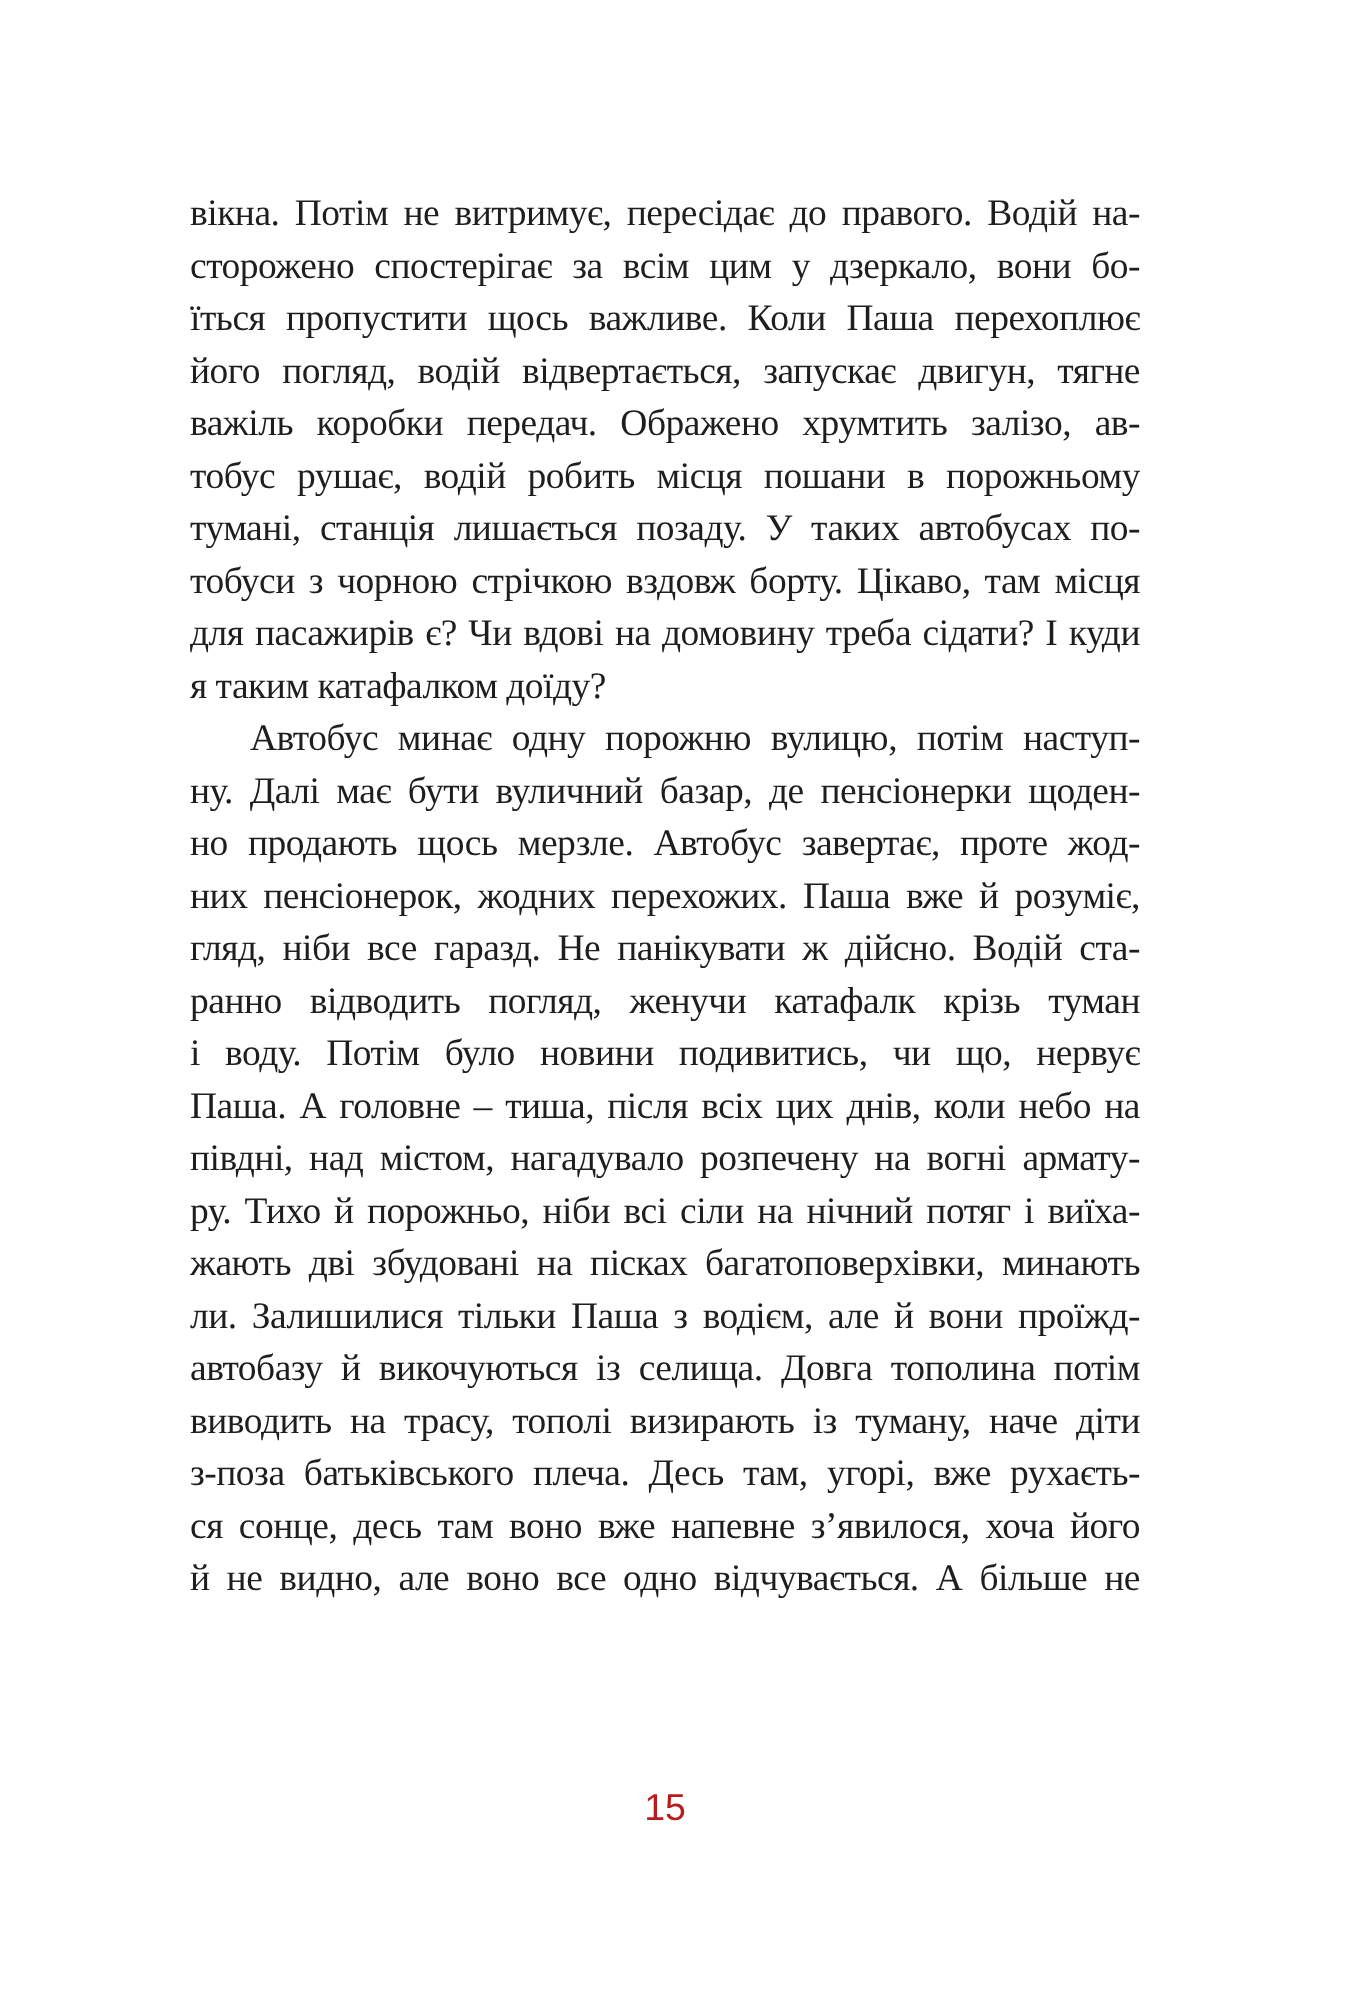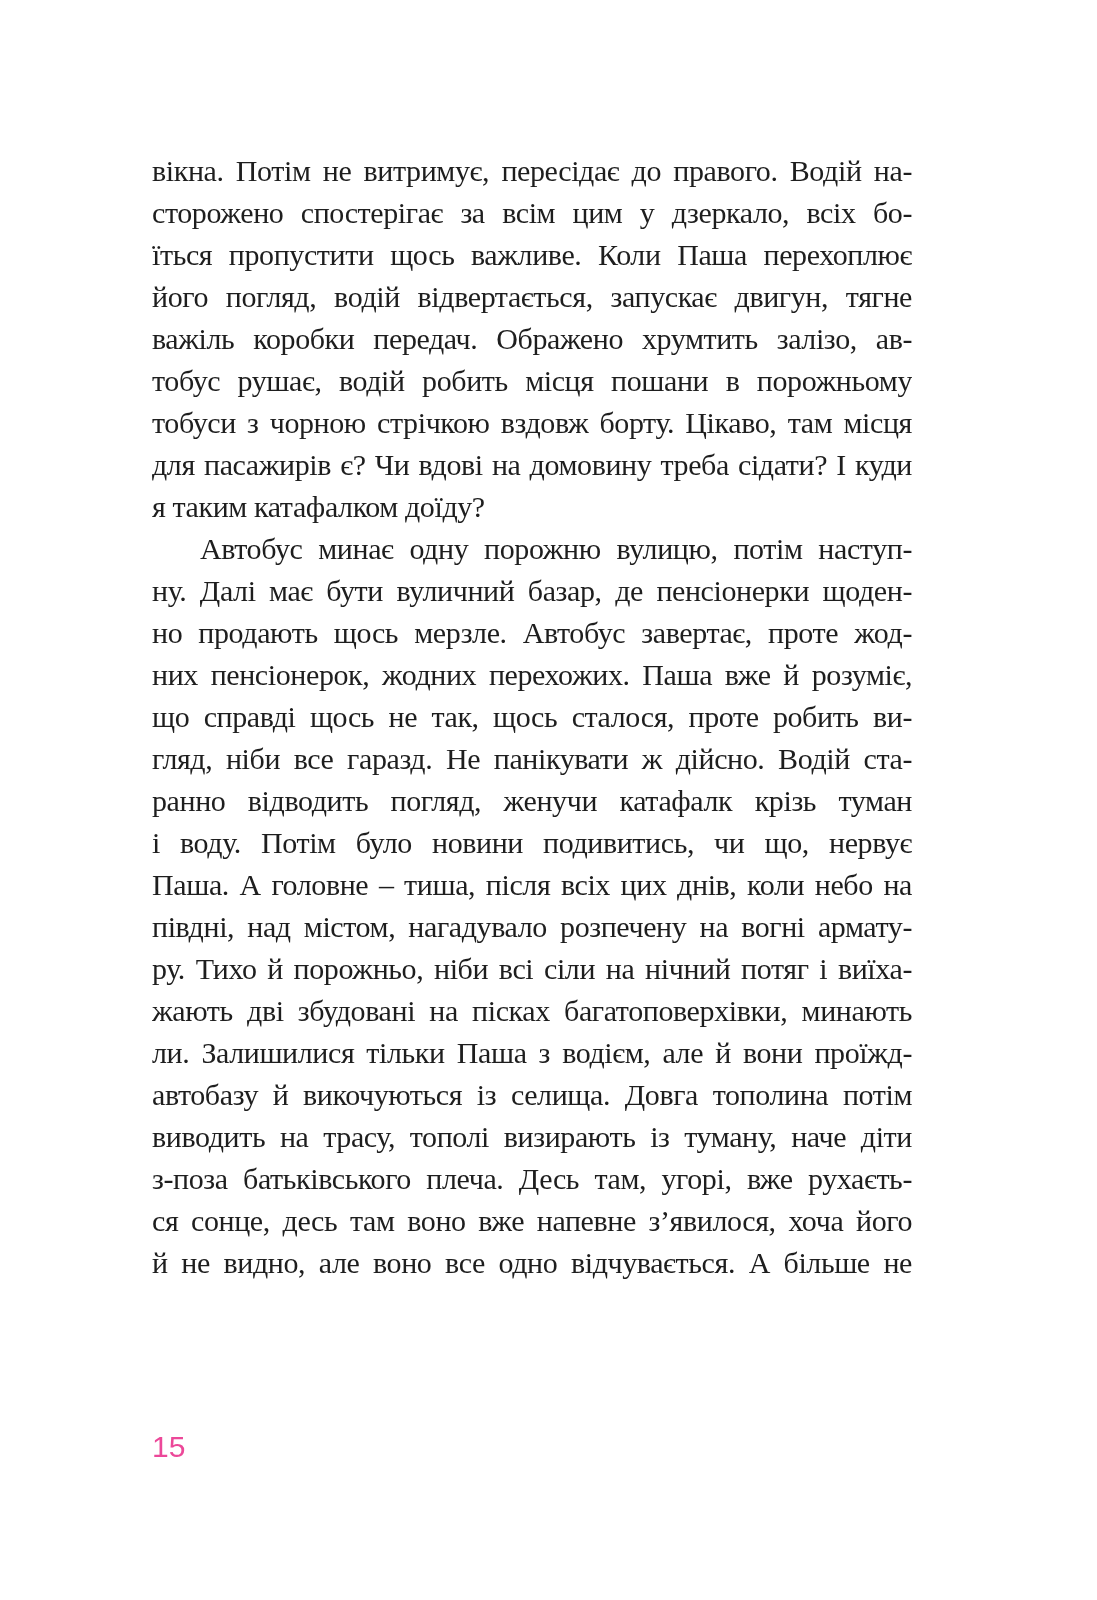--- a/index.html
+++ b/index.html
@@ -49,50 +49,50 @@
     padding-left: 48px;
   }
   .text-line.last-left {
     text-align-last: left;
   }
   .page-number {
     position: absolute;
     left: 152px;
     top: 1430px;
     width: 760px;
-    text-align: left;
+    text-align: center;
     font-family: "Liberation Sans", "DejaVu Sans", sans-serif;
     font-size: 30px;
     font-weight: 400;
-    color: #ec4899;
+    color: #b91c1c;
     letter-spacing: 0px;
   }
 </style>
 </head>
 <body>
 
 <div class="book-page">
   <div class="text-block">
       <div class="paragraph">
         <div class="text-line">вікна. Потім не витримує, пересідає до правого. Водій на-</div>
-        <div class="text-line">сторожено спостерігає за всім цим у дзеркало, всіх бо-</div>
+        <div class="text-line">сторожено спостерігає за всім цим у дзеркало, вони бо-</div>
         <div class="text-line">їться пропустити щось важливе. Коли Паша перехоплює</div>
         <div class="text-line">його погляд, водій відвертається, запускає двигун, тягне</div>
         <div class="text-line">важіль коробки передач. Ображено хрумтить залізо, ав-</div>
         <div class="text-line">тобус рушає, водій робить місця пошани в порожньому</div>
+        <div class="text-line">тумані, станція лишається позаду. У таких автобусах по-</div>
         <div class="text-line">тобуси з чорною стрічкою вздовж борту. Цікаво, там місця</div>
         <div class="text-line">для пасажирів є? Чи вдові на домовину треба сідати? І куди</div>
         <div class="text-line last-left">я таким катафалком доїду?</div>
       </div>
       <div class="paragraph">
         <div class="text-line indented">Автобус минає одну порожню вулицю, потім наступ-</div>
         <div class="text-line">ну. Далі має бути вуличний базар, де пенсіонерки щоден-</div>
         <div class="text-line">но продають щось мерзле. Автобус завертає, проте жод-</div>
         <div class="text-line">них пенсіонерок, жодних перехожих. Паша вже й розуміє,</div>
-        <div class="text-line">що справді щось не так, щось сталося, проте робить ви-</div>
         <div class="text-line">гляд, ніби все гаразд. Не панікувати ж дійсно. Водій ста-</div>
         <div class="text-line">ранно відводить погляд, женучи катафалк крізь туман</div>
         <div class="text-line">і воду. Потім було новини подивитись, чи що, нервує</div>
         <div class="text-line">Паша. А головне – тиша, після всіх цих днів, коли небо на</div>
         <div class="text-line">півдні, над містом, нагадувало розпечену на вогні армату-</div>
         <div class="text-line">ру. Тихо й порожньо, ніби всі сіли на нічний потяг і виїха-</div>
         <div class="text-line">жають дві збудовані на пісках багатоповерхівки, минають</div>
         <div class="text-line">ли. Залишилися тільки Паша з водієм, але й вони проїжд-</div>
         <div class="text-line">автобазу й викочуються із селища. Довга тополина потім</div>
         <div class="text-line">виводить на трасу, тополі визирають із туману, наче діти</div>

